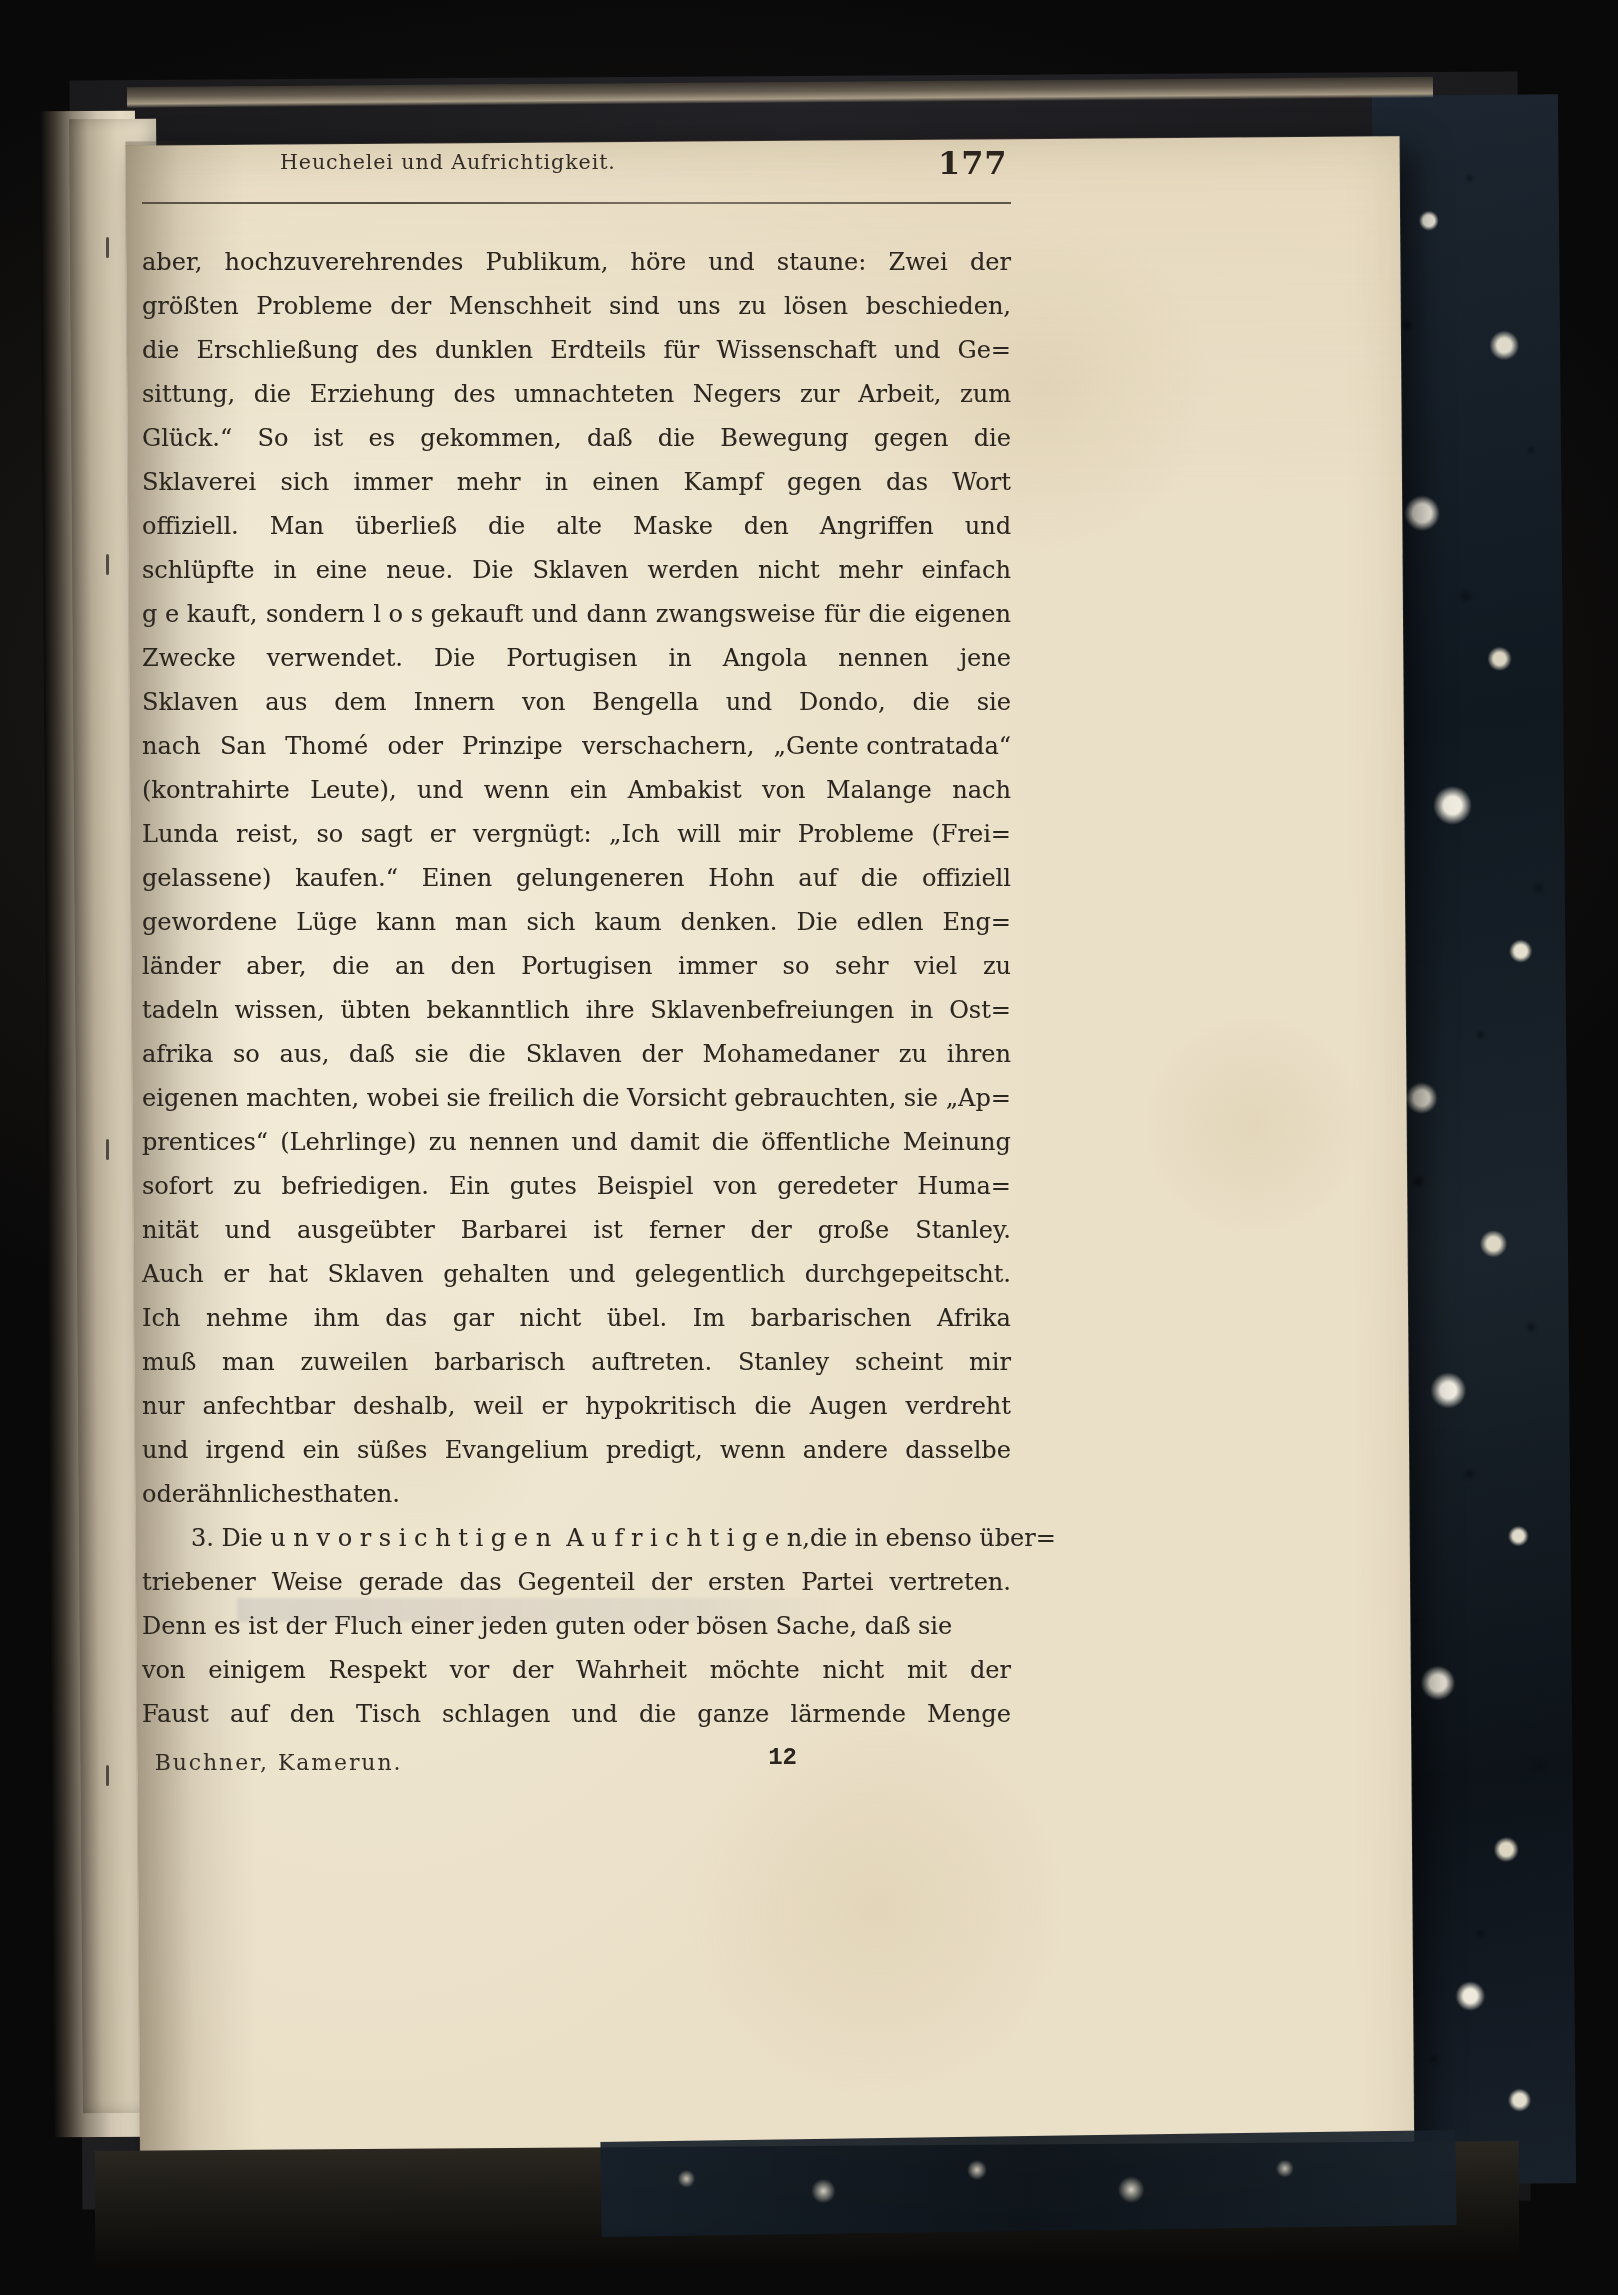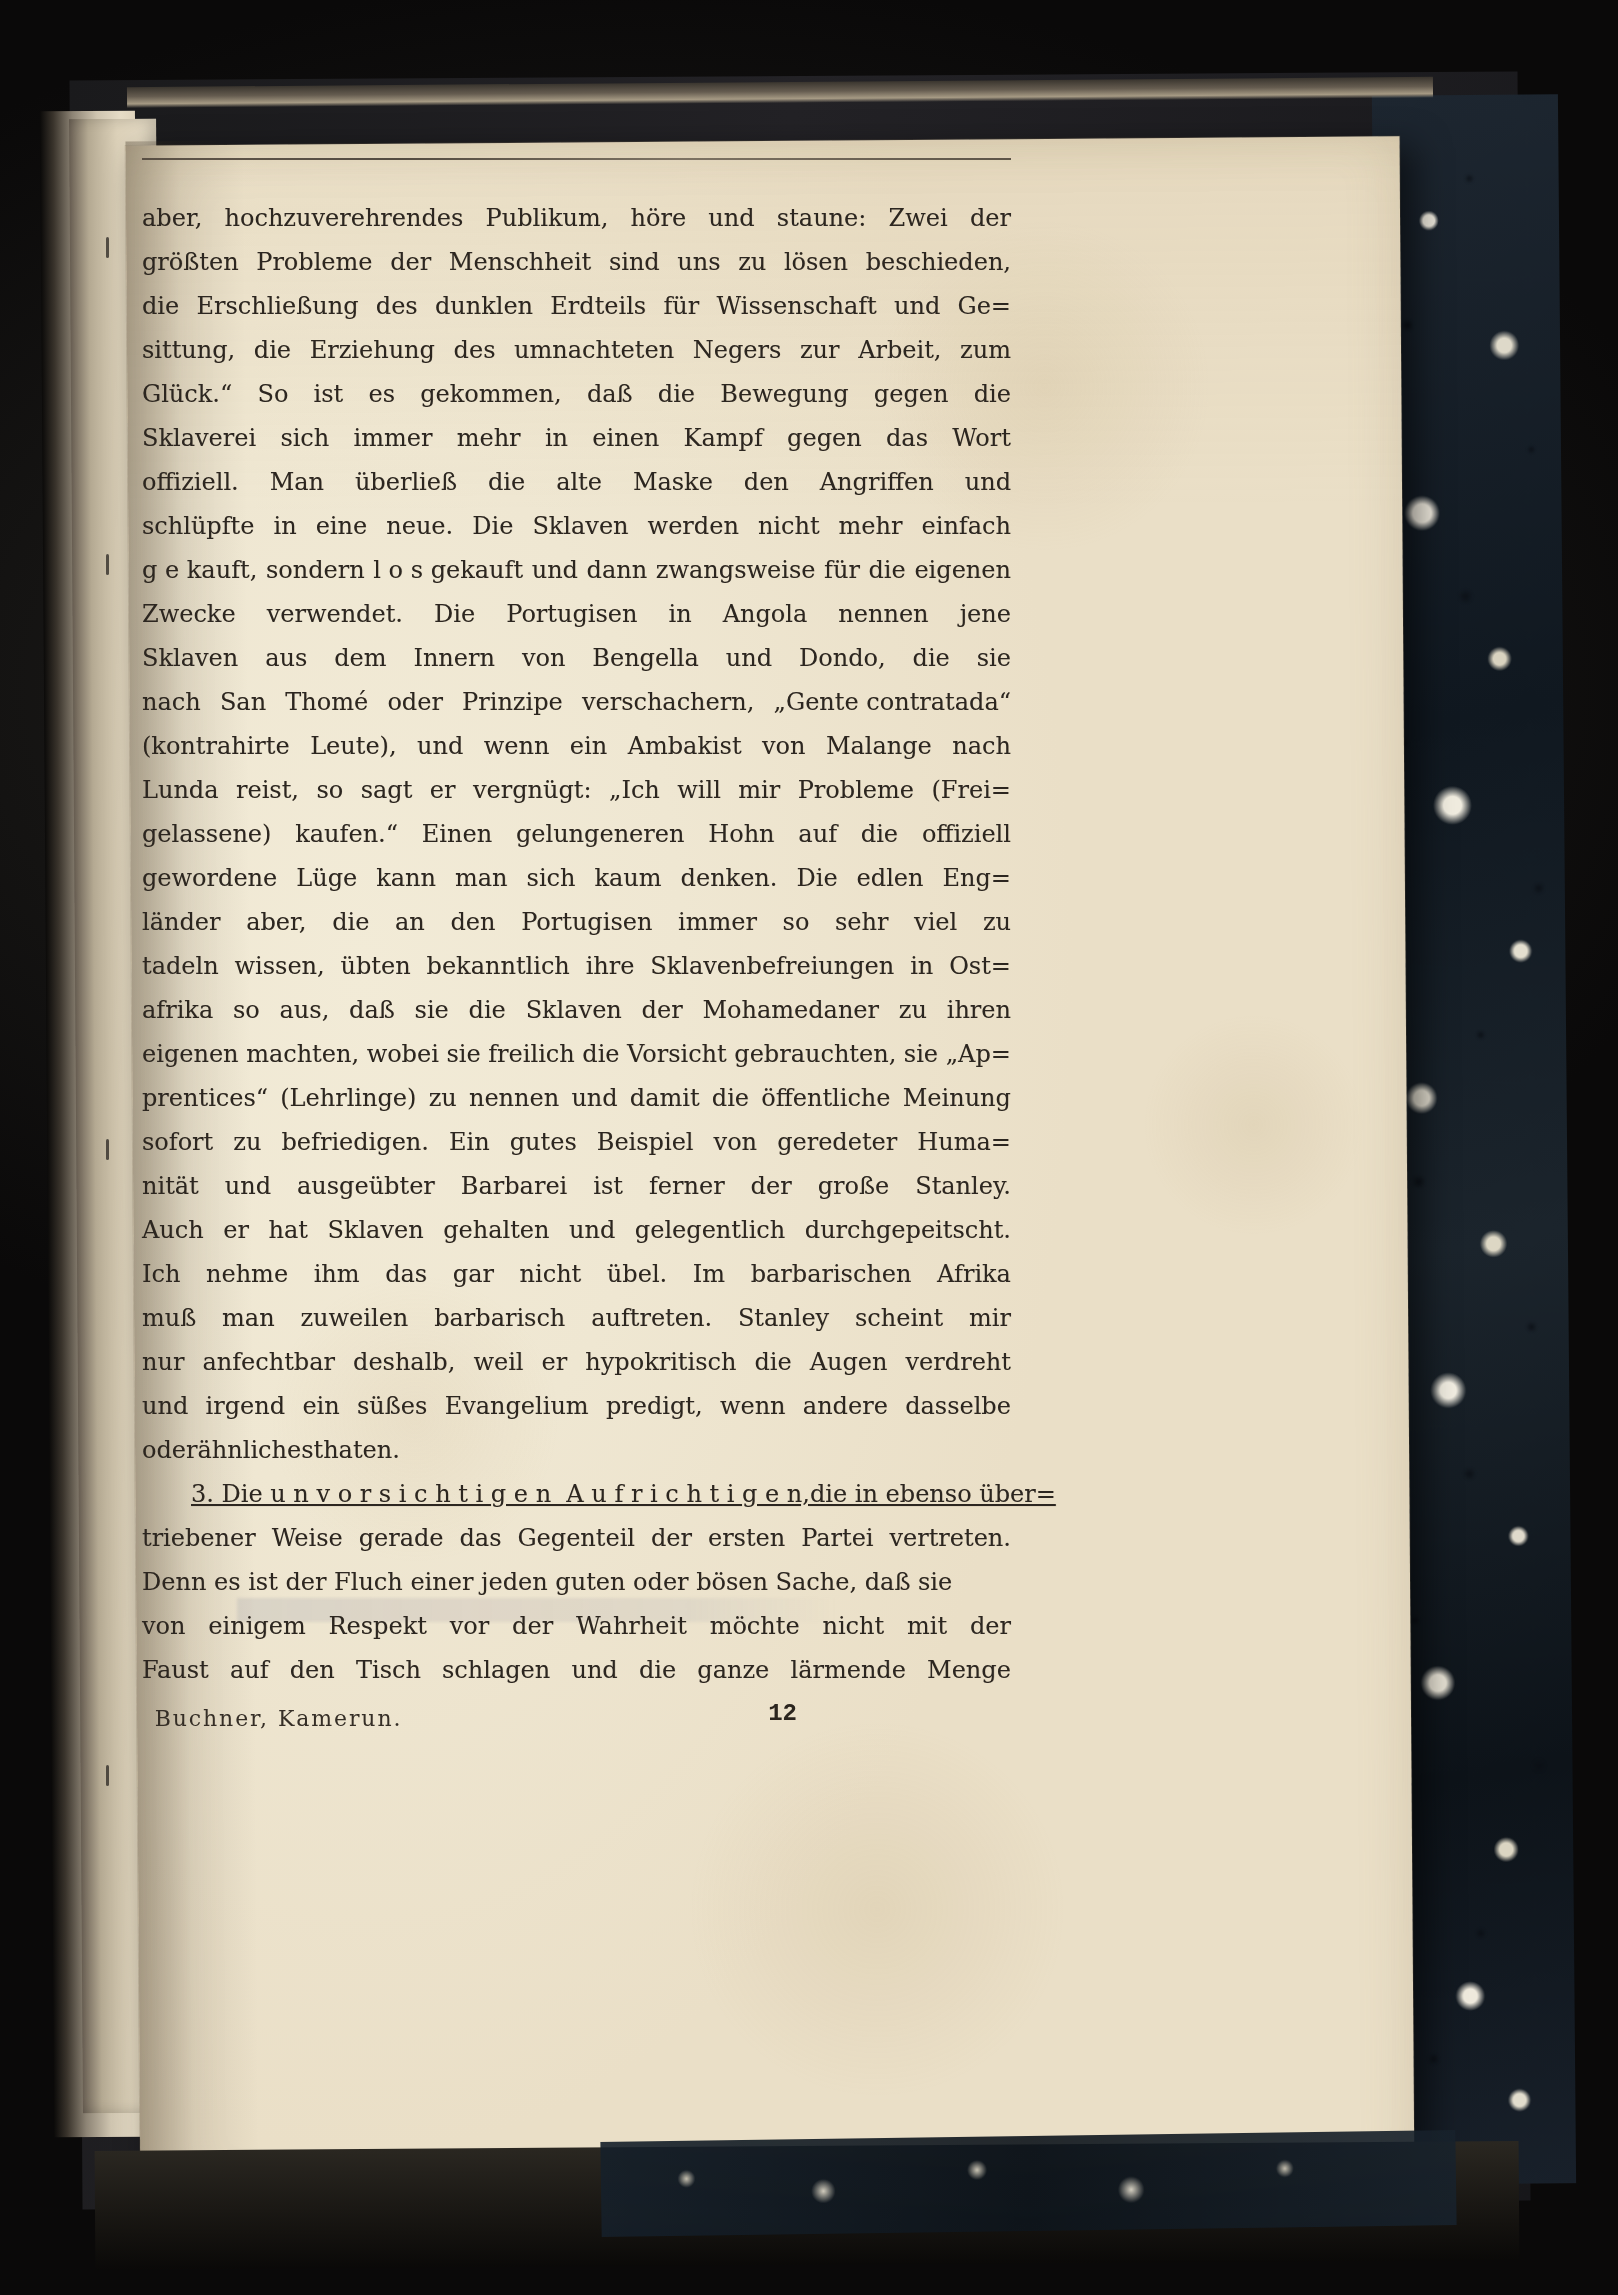--- a/index.html
+++ b/index.html
@@ -199,21 +199,21 @@
     justify-content: space-between;
     font-family: "DejaVu Serif", "Liberation Serif", serif;
     font-size: 24px;
     line-height: 44px;
     color: #2c2620;
     white-space: pre;
     text-shadow: 0.3px 0.3px 0 rgba(80,66,48,0.25);
   }
   .line.last { justify-content: flex-start; }
   .line .w { display: inline-block; }
-  .line.indent { padding-left: 49px; text-decoration: underline; }
+  .line.indent { padding-left: 49px; }
 
   
   #footer {
     position: relative;
     margin-top: 9.5px;
     width: 869px;
     height: 36px;
   }
   #sig-mark {
     position: absolute;
@@ -297,20 +297,24 @@
   <div class="stitch" style="top:1765px"></div>
 
   <div id="leaf-top-edge"></div>
 
   <div id="leaf"></div>
   <div id="spine-shadow"></div>
   <div id="bleed"></div>
 
   <div id="typeblock">
 
+    <div id="runhead">
+      <div id="runhead-title">Heuchelei und Aufrichtigkeit.</div>
+      <div id="runhead-folio">177</div>
+    </div>
     <div id="headrule"></div>
 
     <div id="body">
         <div class="line"><span class="w">aber,</span><span class="w">hochzuverehrendes</span><span class="w">Publikum,</span><span class="w">höre</span><span class="w">und</span><span class="w">staune:</span><span class="w">Zwei</span><span class="w">der</span></div>
         <div class="line"><span class="w">größten</span><span class="w">Probleme</span><span class="w">der</span><span class="w">Menschheit</span><span class="w">sind</span><span class="w">uns</span><span class="w">zu</span><span class="w">lösen</span><span class="w">beschieden,</span></div>
         <div class="line"><span class="w">die</span><span class="w">Erschließung</span><span class="w">des</span><span class="w">dunklen</span><span class="w">Erdteils</span><span class="w">für</span><span class="w">Wissenschaft</span><span class="w">und</span><span class="w">Ge=</span></div>
         <div class="line"><span class="w">sittung,</span><span class="w">die</span><span class="w">Erziehung</span><span class="w">des</span><span class="w">umnachteten</span><span class="w">Negers</span><span class="w">zur</span><span class="w">Arbeit,</span><span class="w">zum</span></div>
         <div class="line"><span class="w">Glück.“</span><span class="w">So</span><span class="w">ist</span><span class="w">es</span><span class="w">gekommen,</span><span class="w">daß</span><span class="w">die</span><span class="w">Bewegung</span><span class="w">gegen</span><span class="w">die</span></div>
         <div class="line"><span class="w">Sklaverei</span><span class="w">sich</span><span class="w">immer</span><span class="w">mehr</span><span class="w">in</span><span class="w">einen</span><span class="w">Kampf</span><span class="w">gegen</span><span class="w">das</span><span class="w">Wort</span></div>
         <div class="line"><span class="w">offiziell.</span><span class="w">Man</span><span class="w">überließ</span><span class="w">die</span><span class="w">alte</span><span class="w">Maske</span><span class="w">den</span><span class="w">Angriffen</span><span class="w">und</span></div>

